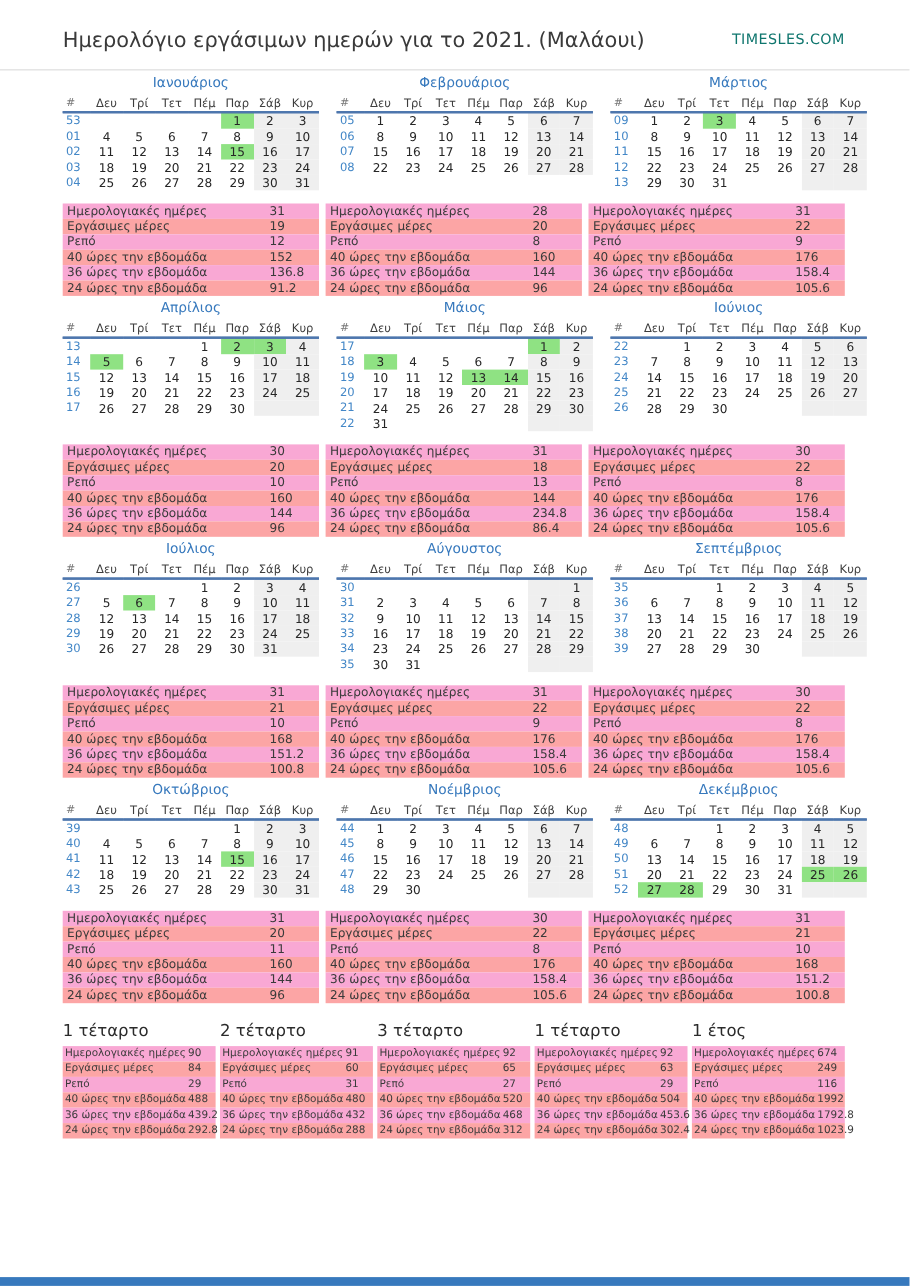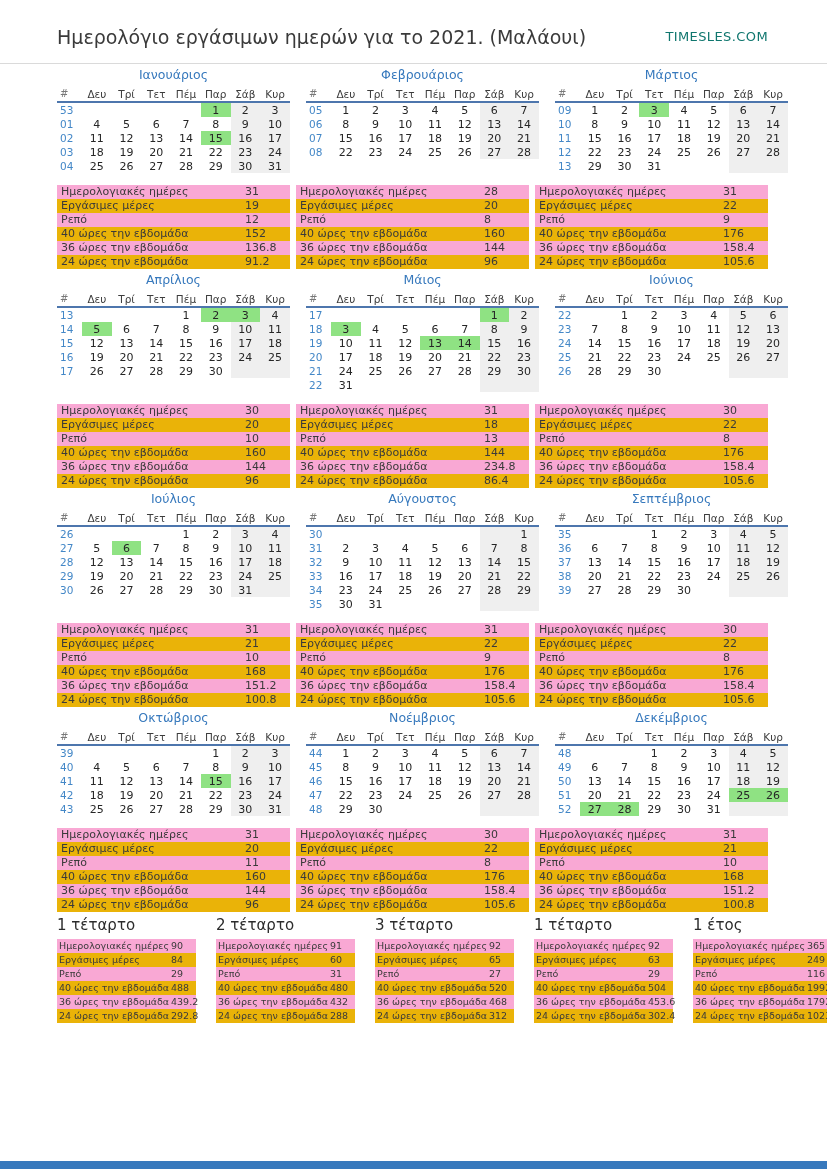--- a/index.html
+++ b/index.html
@@ -15,24 +15,24 @@
   .month-title{height:16px;line-height:16px;text-align:center;color:#3779bd;font-size:12.5px;margin-bottom:3px}
   table.cal{width:100%;border-collapse:collapse;table-layout:fixed}
   .cal th{font-weight:normal;font-size:10.5px;color:#3d3d3d;height:15px;padding:0;border-bottom:2px solid #4d76ad;text-align:center}
   .cal td{font-size:11px;color:#262626;height:14px;padding:0;text-align:center}
   .cal th.wk{width:22px;text-align:left;padding-left:3px;color:#787878;font-size:10px}
   .cal td.wk{text-align:left;padding-left:3px;color:#4387c7;font-size:10.5px}
   .cal td.weekend{background:#efefef}
   .cal td.holiday{background:#8fe283}
   .stats .stat-row{display:flex;height:14px;line-height:14px;font-size:11px;color:#3a3a3a}
   .stat-row.odd{background:#f9a8d4}
-  .stat-row.even{background:#eab308}
+  .stat-row.even{background:#fca5a5}
   .stat-label{flex:0 0 184px;padding-left:4px;white-space:nowrap;overflow:hidden}
   .stat-value{white-space:nowrap}
-  #quarters{display:grid;grid-template-columns:repeat(5,139px);column-gap:20px;margin:4px 59px 0 57px}
+  #quarters{display:grid;grid-template-columns:repeat(5,139px);column-gap:4px;margin:16px 59px 0 57px}
   .q-title{font-size:15px;color:#2b2b2b;font-weight:normal;margin:0 0 5px 0}
   .stats.q .stat-row{font-size:9.5px}
   .stats.q .stat-label{flex:0 0 112px;padding-left:2px}
   .footer-bar{position:absolute;left:0;bottom:0;width:827px;height:8px;background:#3779bd}
 </style>
 </head>
 <body>
 
 <div class="header">
   <h1 class="page-title">Ημερολόγιο εργάσιμων ημερών για το 2021. (Μαλάουι)</h1>
@@ -1325,21 +1325,21 @@
           <span class="stat-label">24 ώρες την εβδομάδα</span>
           <span class="stat-value">302.4</span>
         </div>
       </div>
     </div>
     <div class="q-col">
       <h2 class="q-title">1 έτος</h2>
       <div class="stats q">
         <div class="stat-row odd">
           <span class="stat-label">Ημερολογιακές ημέρες</span>
-          <span class="stat-value">365</span>
+          <span class="stat-value">674</span>
         </div>
         <div class="stat-row even">
           <span class="stat-label">Εργάσιμες μέρες</span>
           <span class="stat-value">249</span>
         </div>
         <div class="stat-row odd">
           <span class="stat-label">Ρεπό</span>
           <span class="stat-value">116</span>
         </div>
         <div class="stat-row even">

